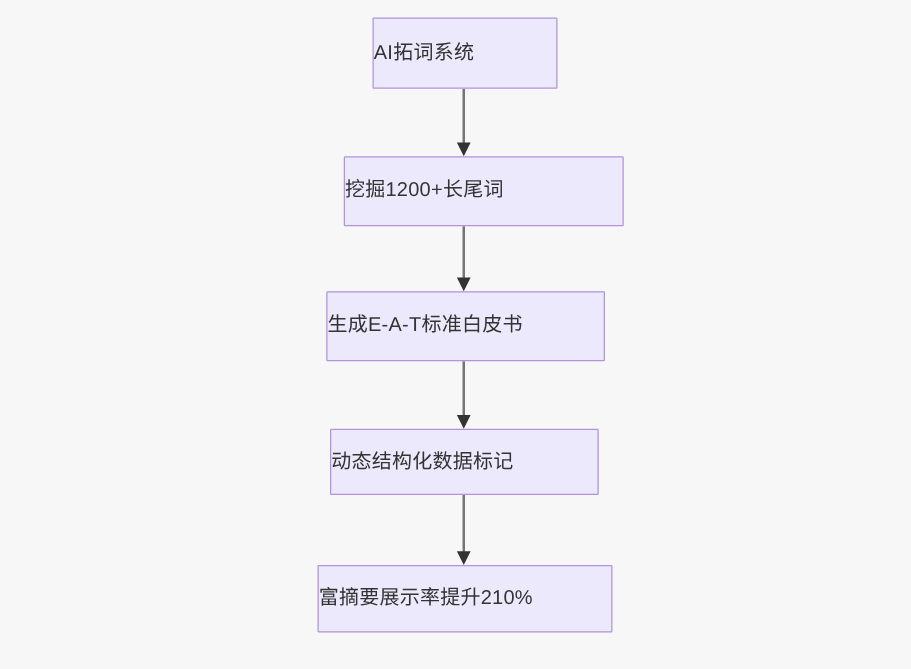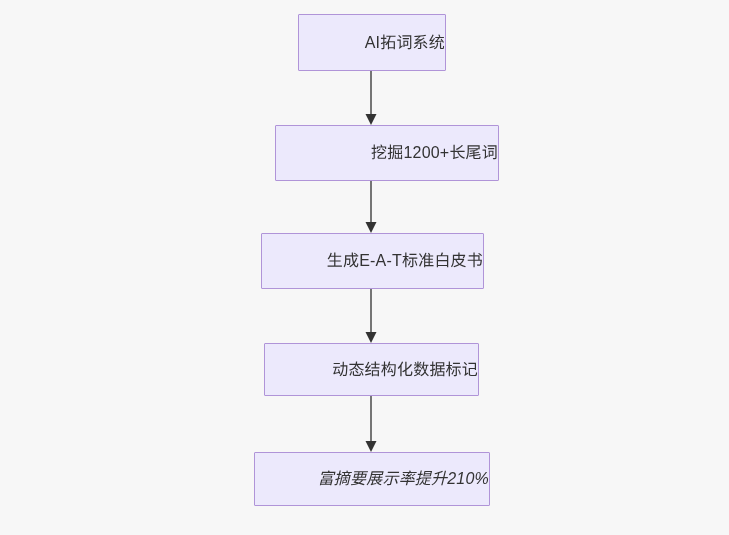--- a/index.html
+++ b/index.html
@@ -20,21 +20,21 @@
     height: 535px;
   }
   .node {
     position: absolute;
     box-sizing: border-box;
     background: #ece9fc;
     border: 1.5px solid #b094d8;
     border-radius: 1px;
     display: flex;
     align-items: center;
-    justify-content: flex-end;
+    justify-content: flex-start;
     color: #333333;
     font-size: 16px;
     line-height: 1.2;
     letter-spacing: 0.2px;
     white-space: nowrap;
     user-select: none;
   }
   .node-label {
     display: block;
     text-align: center;
@@ -97,17 +97,17 @@
   </div>
 
   <div class="node" style="left:264px; top:343px; width:215px; height:53px;">
     <span class="node-label">动态结构化数据标记</span>
   </div>
 
   <div class="node" style="left:261px; top:233px; width:223px; height:56px;">
     <span class="node-label">生成E-A-T标准白皮书</span>
   </div>
 
-  <div class="node" style="left:254px; top:452px; width:236px; height:54px;font-style:italic;">
+  <div class="node" style="left:254px; top:452px; width:236px; height:54px;">
     <span class="node-label">富摘要展示率提升210%</span>
   </div>
 
 </div>
 
 </body></html>

